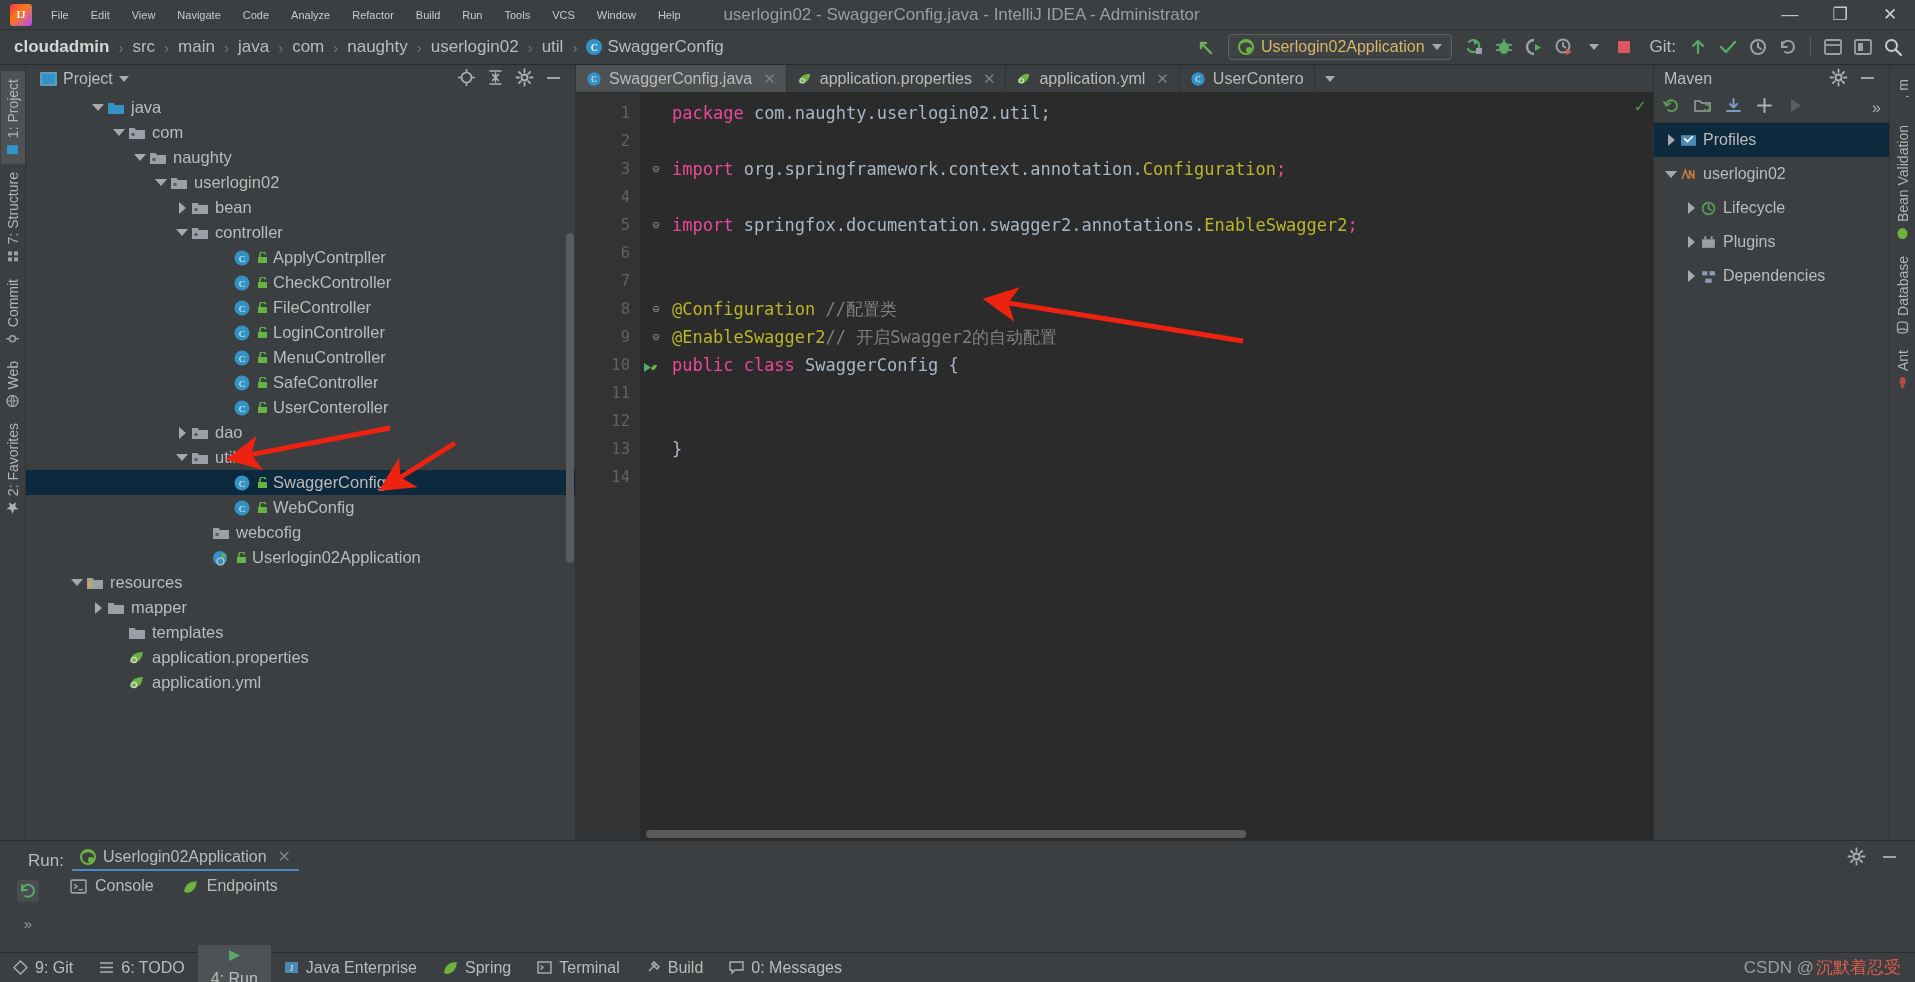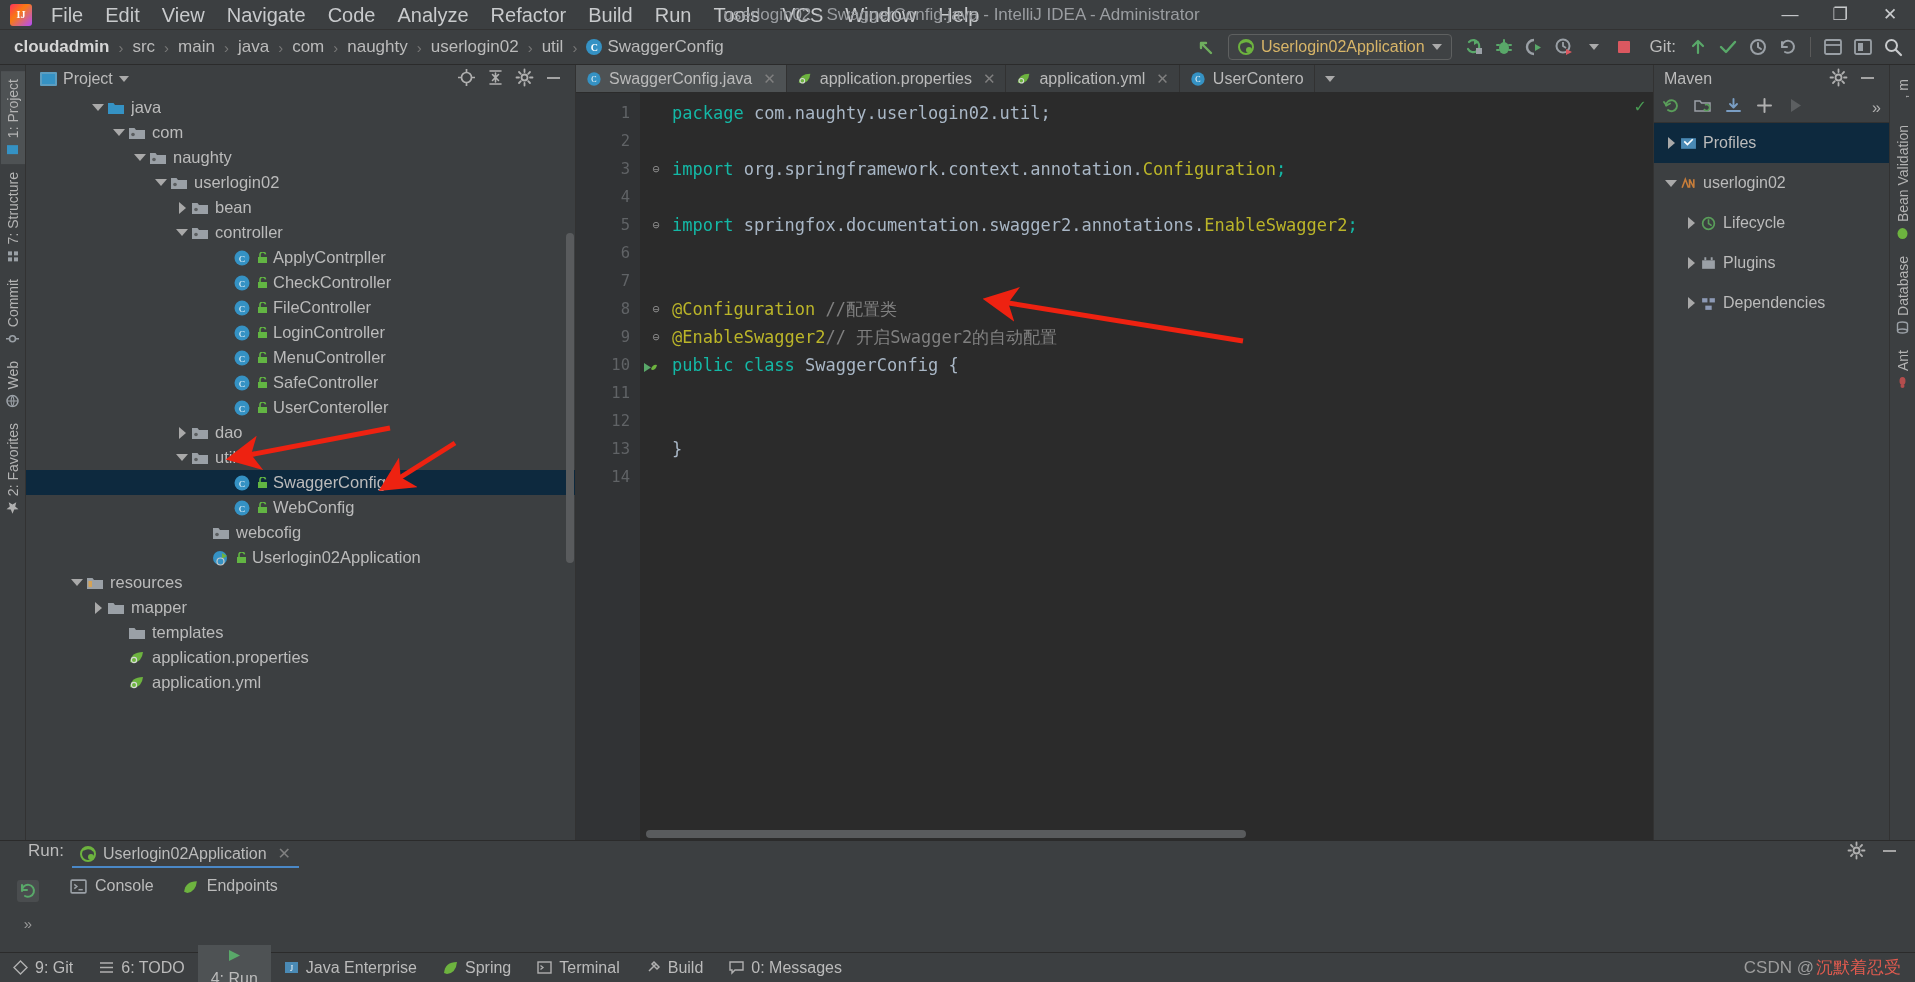--- a/index.html
+++ b/index.html
@@ -22,21 +22,21 @@
     background: linear-gradient(135deg,#fe315d 0%,#f97a12 40%,#b24cff 100%);
     position: relative; flex: 0 0 22px;
   }
   .ij-logo::after {
     content: "IJ"; position: absolute; inset: 0; display: flex;
     align-items: center; justify-content: center;
     font-size: 10px; font-weight: bold; color: #fff; font-family: "Liberation Serif", serif;
   }
   .menu { display: flex; align-items: center; gap: 0px; }
   .menu-item {
-    padding: 0 11px; font-size: 20px; color: #c8cacc; cursor: default;
+    padding: 0 11px; font-size: 11px; color: #c8cacc; cursor: default;
     white-space: nowrap; line-height: 20px;
   }
   .win-title {
     position: absolute; left: 8px; right: 0; text-align: center;
     font-size: 17px; color: #9a9da1; pointer-events: none;
   }
   .win-btns { margin-left: auto; display: flex; align-items: center; z-index: 3; }
   .win-btn {
     width: 50px; height: 30px; display: flex; align-items: center; justify-content: center;
     font-size: 17px; color: #c8cacc;
@@ -154,50 +154,50 @@
   }
   .gline { height: 28px; line-height: 28px; padding-right: 10px; position: relative; }
   .gline .gi { position: absolute; right: -18px; top: 6px; width: 16px; height: 16px; }
   .code {
     flex: 1 1 auto; padding: 6px 0 0 10px; font-family: "DejaVu Sans Mono", monospace;
     font-size: 17px; line-height: 28px; white-space: pre; overflow: hidden; position: relative;
   }
   .fold {
     position: absolute; left: 0px; width: 12px; text-align: center; color: #8d8d8d; font-size: 12px;
   }
-  .kw { color: #14b8a6; }
+  .kw { color: #ec4899; }
   .ann { color: #bbb529; }
   .cm { color: #808080; }
   .txt { color: #a9b7c6; }
   .ed-scroll-h {
     position: absolute; bottom: 2px; left: 70px; height: 8px; background: #595b5d; border-radius: 4px;
   }
   .marker-ok {
     position: absolute; right: 6px; top: 4px; color: #499c54; font-size: 16px; font-weight: bold;
   }
 
   
   .maven {
     width: 236px; flex: 0 0 236px; background: #3c3f41; display: flex; flex-direction: column;
     border-left: 1px solid #323232;
   }
   .mv-toolbar {
     height: 30px; flex: 0 0 30px; display: flex; align-items: center; gap: 12px;
     padding: 0 8px; border-bottom: 1px solid #323232;
   }
   .mv-row {
-    height: 40px; display: flex; align-items: center; font-size: 16px; color: #bbbbbb;
+    height: 34px; display: flex; align-items: center; font-size: 16px; color: #bbbbbb;
     white-space: nowrap;
   }
   .mv-row.sel { background: #0d293e; }
 
   
   .runpanel { flex: 0 0 112px; background: #3c3f41; display: flex; flex-direction: column; border-top: 1px solid #2b2b2b; }
   .run-head {
-    height: 30px; flex: 0 0 30px; display: flex; align-items: flex-start; gap: 8px; padding: 0 8px 0 28px;
+    height: 30px; flex: 0 0 30px; display: flex; align-items: flex-end; gap: 8px; padding: 0 8px 0 28px;
     font-size: 17px; color: #bbbbbb;
   }
   .run-tab {
     display: flex; align-items: center; gap: 7px; padding: 3px 8px; font-size: 16px;
     border-bottom: 2px solid #4a88c7;
   }
   .run-head .rh-right { margin-left: auto; display: flex; gap: 14px; padding-right: 8px; }
   .run-body { flex: 1 1 auto; display: flex; }
   .run-rail {
     width: 56px; flex: 0 0 56px; display: flex; flex-direction: column; align-items: center;

